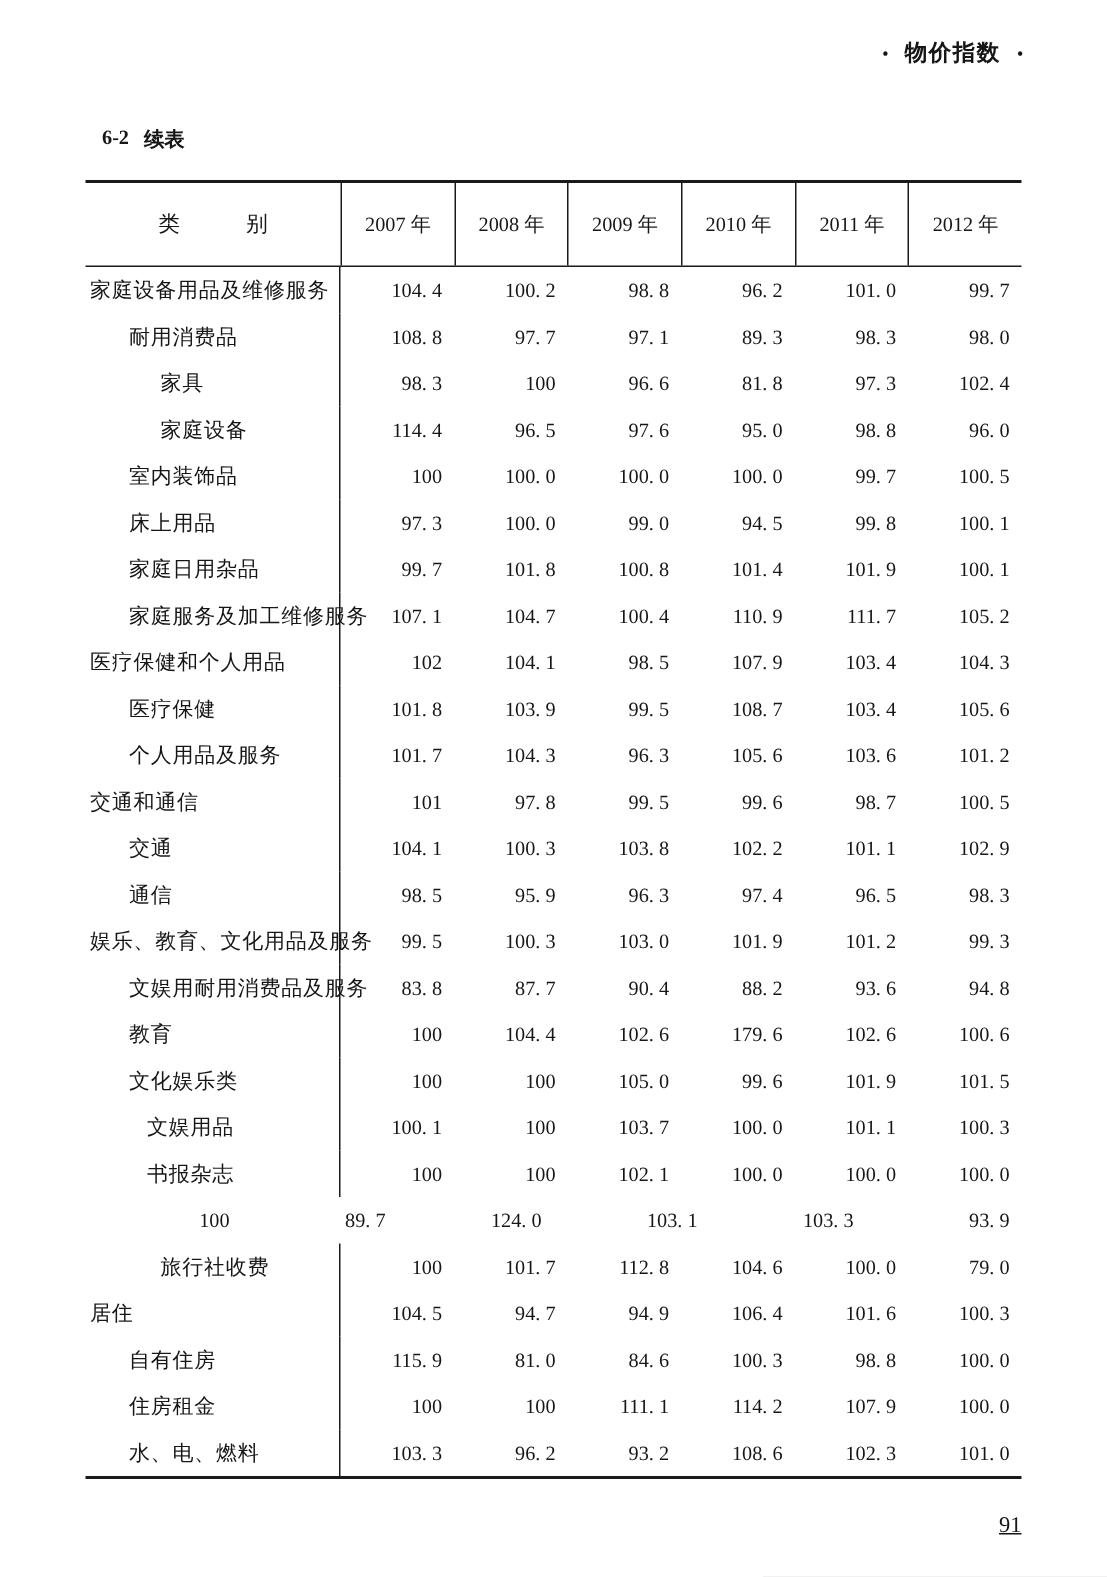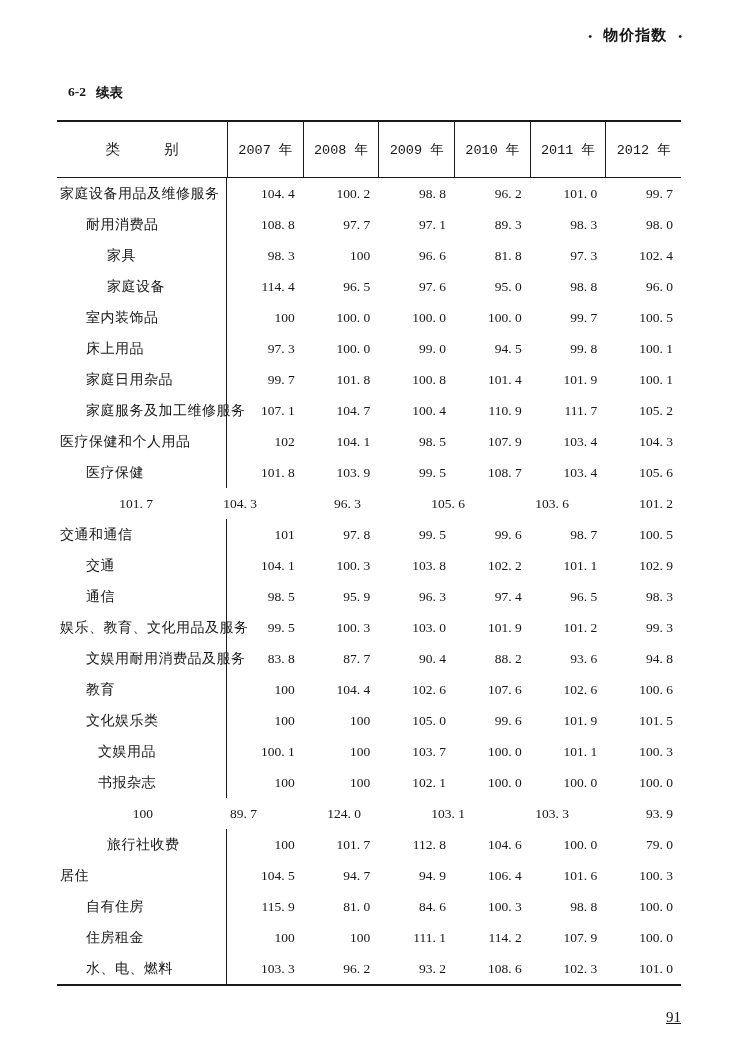--- a/index.html
+++ b/index.html
@@ -24,21 +24,21 @@
     box-sizing:border-box;
   }
   .thead { display:flex; height:55px; border-bottom:1.5px solid #1a1a1a; }
   .th-label {
     width:170px; box-sizing:border-box; flex:none;
     display:flex; align-items:center; justify-content:center; gap:44px;
     font-size:14.5px;
   }
   .th-year {
     flex:1; display:flex; align-items:center; justify-content:center;
-    font-size:13.5px; border-left:1.5px solid #1a1a1a;font-family:Liberation Mono, monospace;
+    font-size:13.5px; border-left:1.5px solid #1a1a1a;
   }
   .trow { display:flex; height:31px; }
   .cell { display:flex; align-items:center; }
   .cell.label {
     width:170px; flex:none; box-sizing:border-box;
     border-right:1.5px solid #1a1a1a;
     font-size:14px; letter-spacing:0.5px; white-space:nowrap;
   }
   .indent-0 { padding-left:3px; }
   .indent-1 { padding-left:29px; }
@@ -166,20 +166,21 @@
         <div class="trow">
           <div class="cell label indent-1">医疗保健</div>
           <div class="cell num">101. 8</div>
           <div class="cell num">103. 9</div>
           <div class="cell num">99. 5</div>
           <div class="cell num">108. 7</div>
           <div class="cell num">103. 4</div>
           <div class="cell num">105. 6</div>
         </div>
         <div class="trow">
+          <div class="cell label indent-1">个人用品及服务</div>
           <div class="cell num">101. 7</div>
           <div class="cell num">104. 3</div>
           <div class="cell num">96. 3</div>
           <div class="cell num">105. 6</div>
           <div class="cell num">103. 6</div>
           <div class="cell num">101. 2</div>
         </div>
         <div class="trow">
           <div class="cell label indent-0">交通和通信</div>
           <div class="cell num">101</div>
@@ -223,21 +224,21 @@
           <div class="cell num">90. 4</div>
           <div class="cell num">88. 2</div>
           <div class="cell num">93. 6</div>
           <div class="cell num">94. 8</div>
         </div>
         <div class="trow">
           <div class="cell label indent-1">教育</div>
           <div class="cell num">100</div>
           <div class="cell num">104. 4</div>
           <div class="cell num">102. 6</div>
-          <div class="cell num">107. 6</div>
+          <div class="cell num">179. 6</div>
           <div class="cell num">102. 6</div>
           <div class="cell num">100. 6</div>
         </div>
         <div class="trow">
           <div class="cell label indent-1">文化娱乐类</div>
           <div class="cell num">100</div>
           <div class="cell num">100</div>
           <div class="cell num">105. 0</div>
           <div class="cell num">99. 6</div>
           <div class="cell num">101. 9</div>

